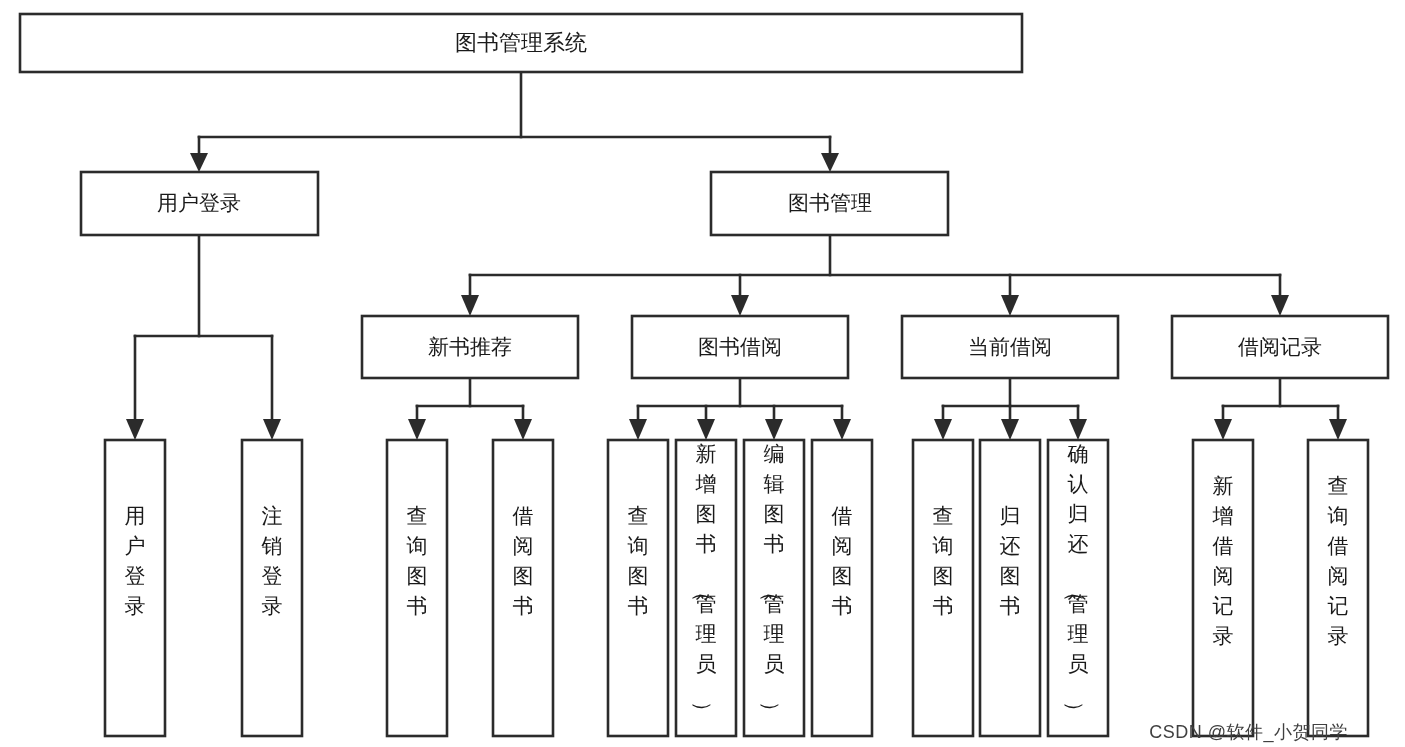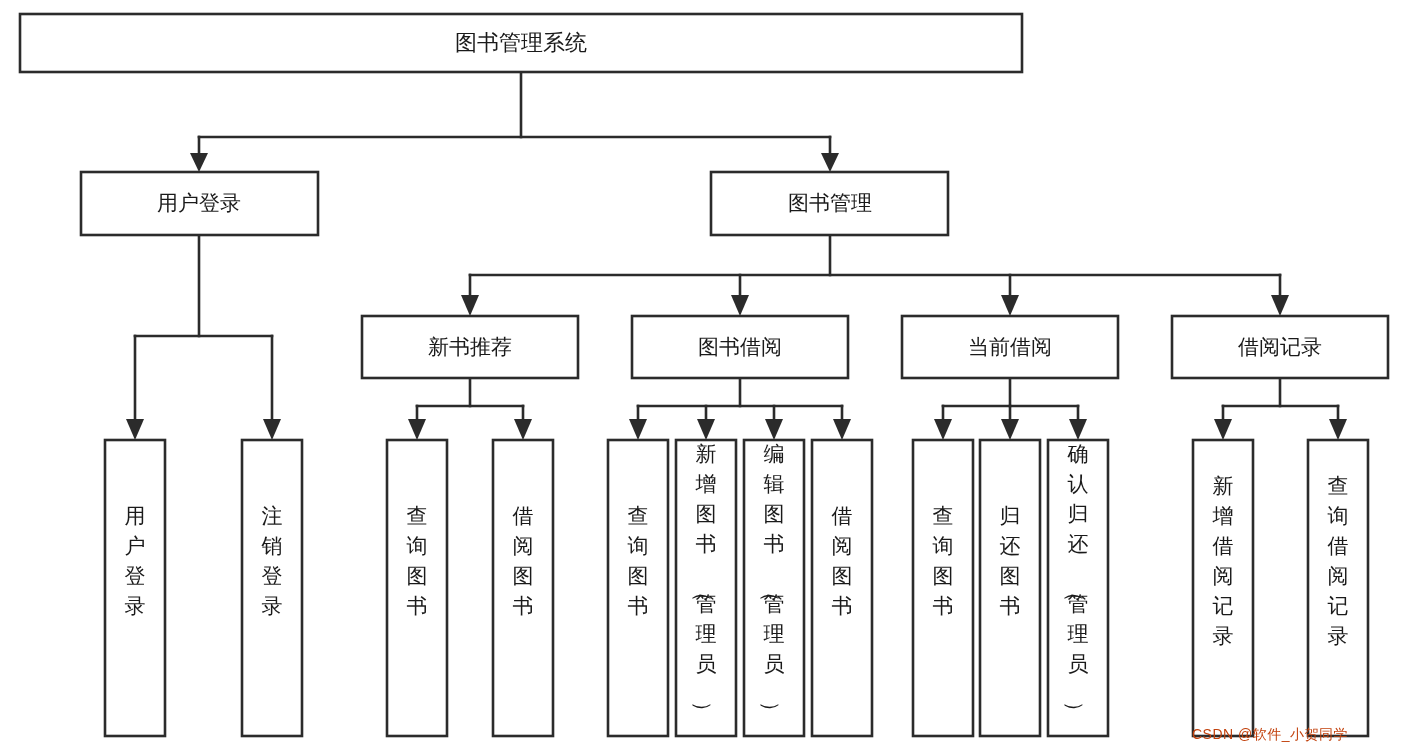--- a/index.html
+++ b/index.html
@@ -59,22 +59,22 @@
     font-family: "Liberation Sans", "DejaVu Sans", sans-serif;
     font-size: 21px;
     fill: #1a1a1a;
     text-anchor: middle;
   }
   .watermark {
     position: absolute;
     right: 8px;
     bottom: 6px;
     font-family: "Liberation Sans", "DejaVu Sans", sans-serif;
-    font-size: 14px;
-    color: #c2410c;
+    font-size: 18px;
+    color: #404040;
     letter-spacing: 0.5px;
     white-space: nowrap;
     user-select: none;
   }
 </style>
 </head>
 <body>
 
 <div id="diagram-root">
   <svg id="chart-svg" viewBox="0 0 1405 747" xmlns="http://www.w3.org/2000/svg">

